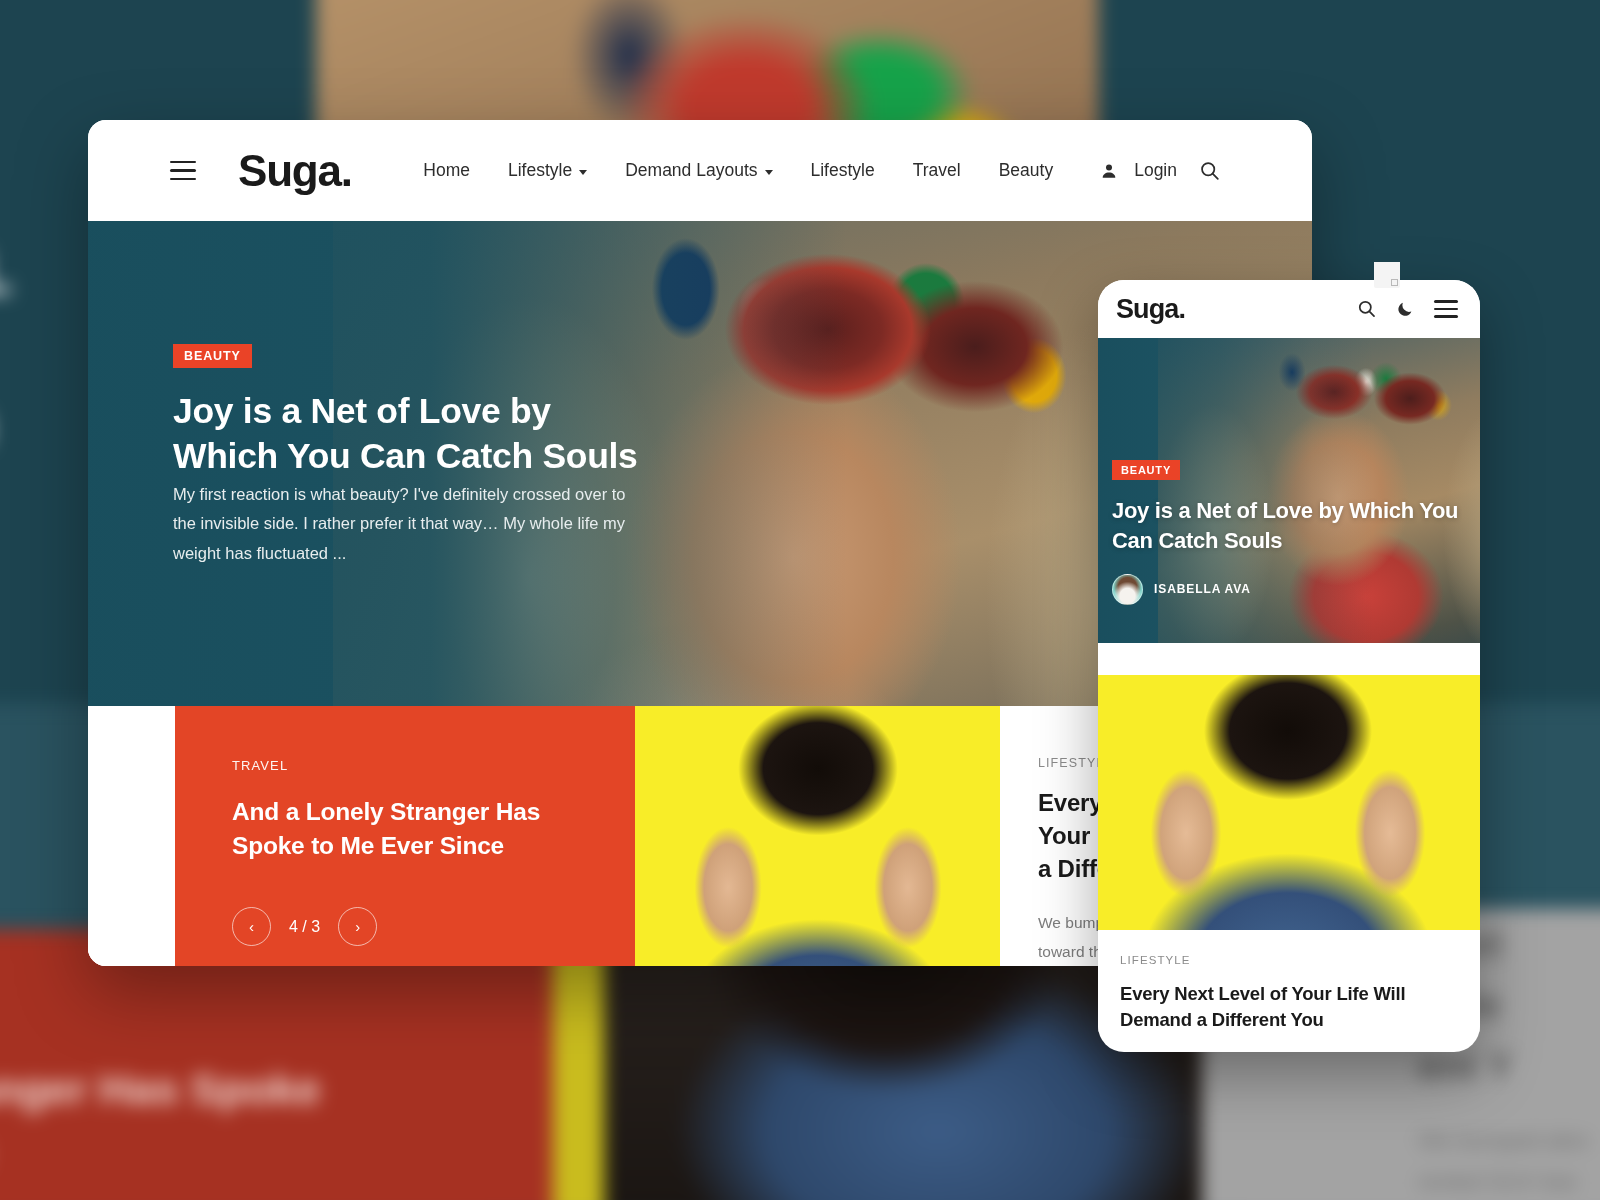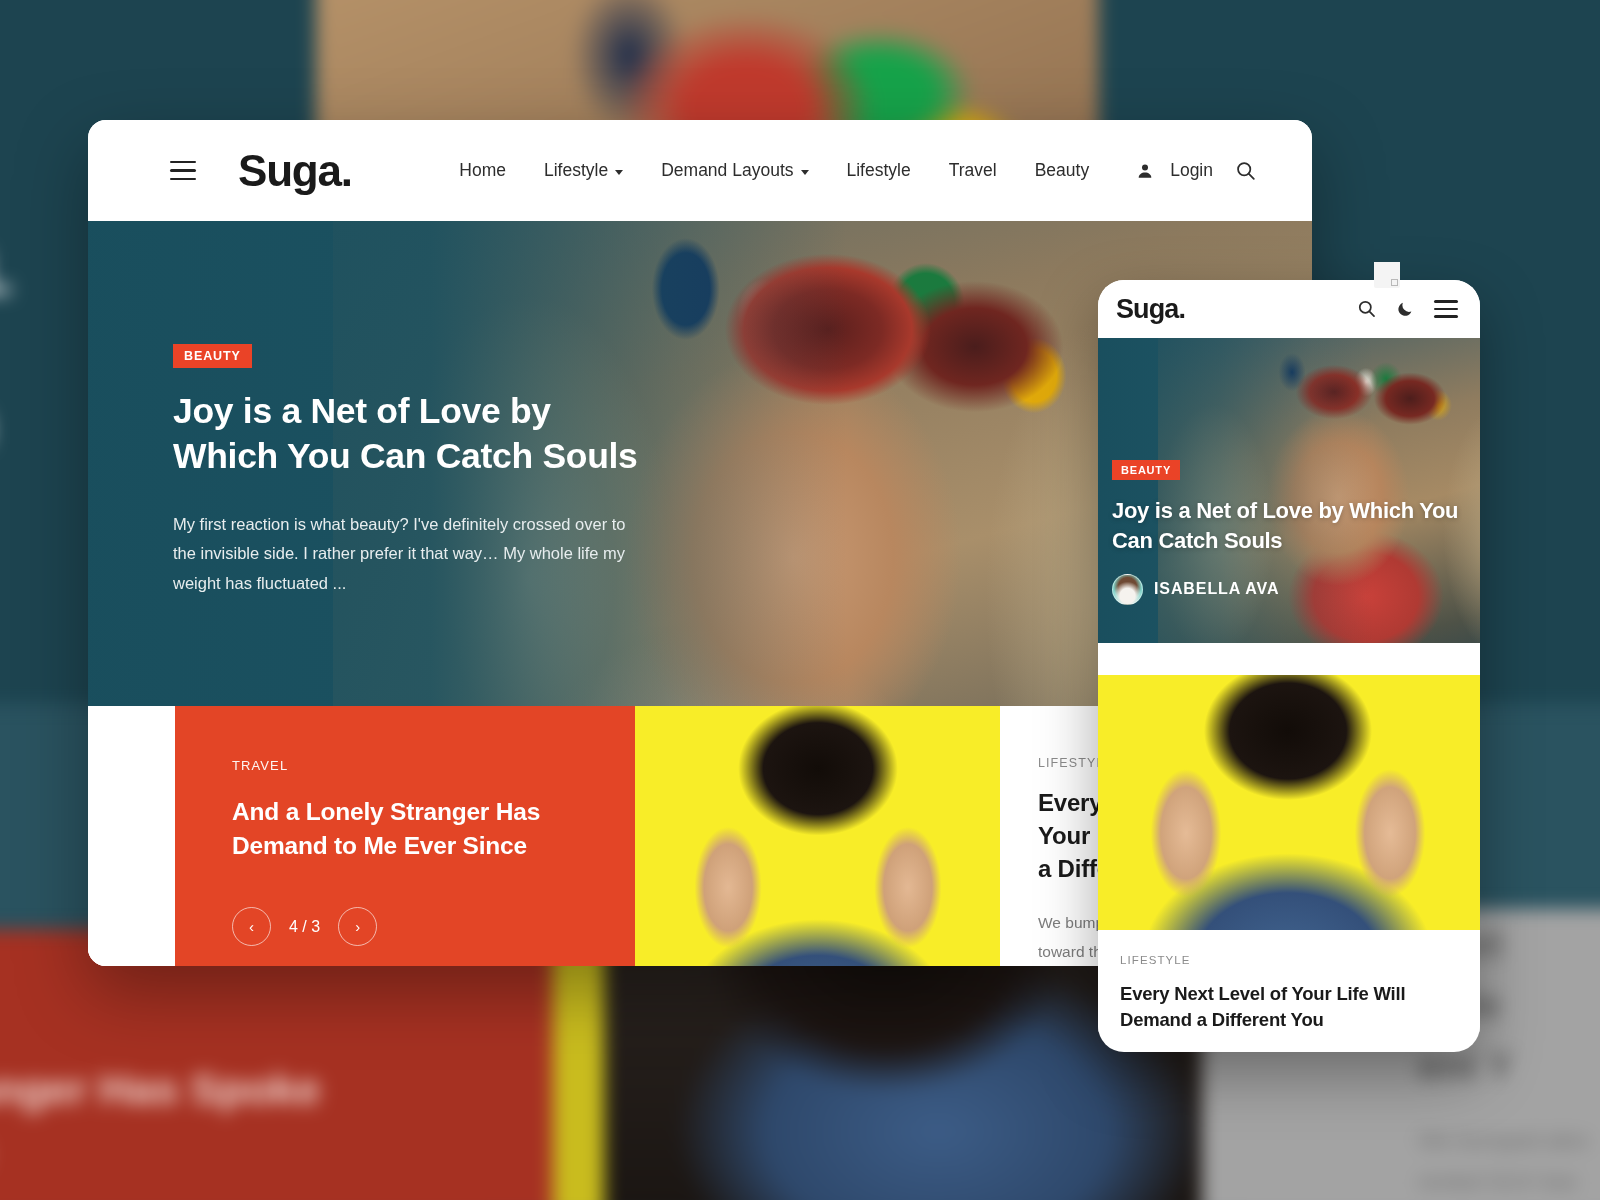--- a/index.html
+++ b/index.html
@@ -100,21 +100,21 @@
   .d-burger span {
     display: block; height: 2.6px; background: #222; border-radius: 2px;
     margin: 6px 0;
   }
   .d-logo {
     font-size: 44px; font-weight: 800; letter-spacing: -1.2px;
     color: #1a1a1a; margin-left: 42px; line-height: 1;
   }
   .d-menu {
     margin-left: auto; display: flex; align-items: flex-end;
-    gap: 0; padding-right: 56px;
+    gap: 0; padding-right: 92px;
   }
   .d-menu-item {
     font-size: 17.5px; color: #2d2d2d; padding: 0 19px;
     display: flex; align-items: center; gap: 7px; cursor: pointer;
     white-space: nowrap;
   }
   .caret {
     width: 0; height: 0; border-left: 4.5px solid transparent;
     border-right: 4.5px solid transparent; border-top: 5.5px solid #2d2d2d;
     margin-top: 3px;
@@ -162,21 +162,21 @@
   .cat-badge {
     display: inline-block; background: #ea4327; color: #fff;
     font-size: 12.5px; font-weight: 600; letter-spacing: .9px;
     padding: 5px 11px 5px 11px;
   }
   .d-hero-title {
     font-size: 35.5px; font-weight: 800; color: #fff; line-height: 1.28;
     margin-top: 21px; letter-spacing: -0.3px;
   }
   .d-hero-excerpt {
-    margin-top: 30px; font-size: 16.5px; color: #e7edee;
+    font-size: 16.5px; color: #e7edee;
     line-height: 1.78; width: 470px;
   }
 
   
   .d-lower {
     position: relative; height: 260px; background: #fff;
     display: flex;
   }
   .d-lower-padleft { width: 87px; background: #fff; }
   .d-travel {
@@ -288,21 +288,21 @@
   .p-author { margin-top: 17px; display: flex; align-items: center; gap: 11px; }
   .p-avatar {
     width: 31px; height: 31px; border-radius: 50%;
     background:
       radial-gradient(circle at 50% 72%, #f5f2ee 0%, #f5f2ee 30%, transparent 56%),
       radial-gradient(circle at 50% 40%, #6f4a34 0%, #6f4a34 40%, transparent 62%),
       #7fd4cb;
     border: 1.5px solid rgba(255,255,255,.45);
   }
   .p-author-name {
-    font-size: 16px; font-weight: 700; color: #fff; letter-spacing: .9px;
+    font-size: 12px; font-weight: 700; color: #fff; letter-spacing: .9px;
   }
   .p-gap { height: 32px; background: #fff; }
   .p-yellow {
     position: relative; height: 255px; background: #f8ed28; overflow: hidden;
   }
   .p-yellow-photo {
     position: absolute; left: 20px; top: -16px; width: 340px; height: 300px;
     background:
       radial-gradient(ellipse 112px 92px at 50% 24%, #120c08 0%, #1c1410 52%, transparent 75%),
       radial-gradient(ellipse 42px 76px at 20% 58%, #e5bb96 0%, #d0a37b 60%, transparent 84%),
@@ -423,21 +423,21 @@
       <div class="d-hero-title">Joy is a Net of Love by Which You Can Catch Souls</div>
       <div class="d-hero-excerpt">My first reaction is what beauty? I've definitely crossed over to the invisible side. I rather prefer it that way… My whole life my weight has fluctuated ...</div>
     </div>
   </div>
 
   <div class="d-lower">
     <div class="d-lower-padleft"></div>
 
     <div class="d-travel">
       <div class="travel-cat">TRAVEL</div>
-      <div class="travel-title">And a Lonely Stranger Has Demand to Me Ever Since</div>
+      <div class="travel-title">And a Lonely Stranger Has Spoke to Me Ever Since</div>
       <div class="travel-nav">
         <div class="circle-btn">‹</div>
         <div class="slide-count">4 / 3</div>
         <div class="circle-btn">›</div>
       </div>
     </div>
 
     <div class="d-yellow">
       <div class="d-yellow-photo"></div>
     </div>

